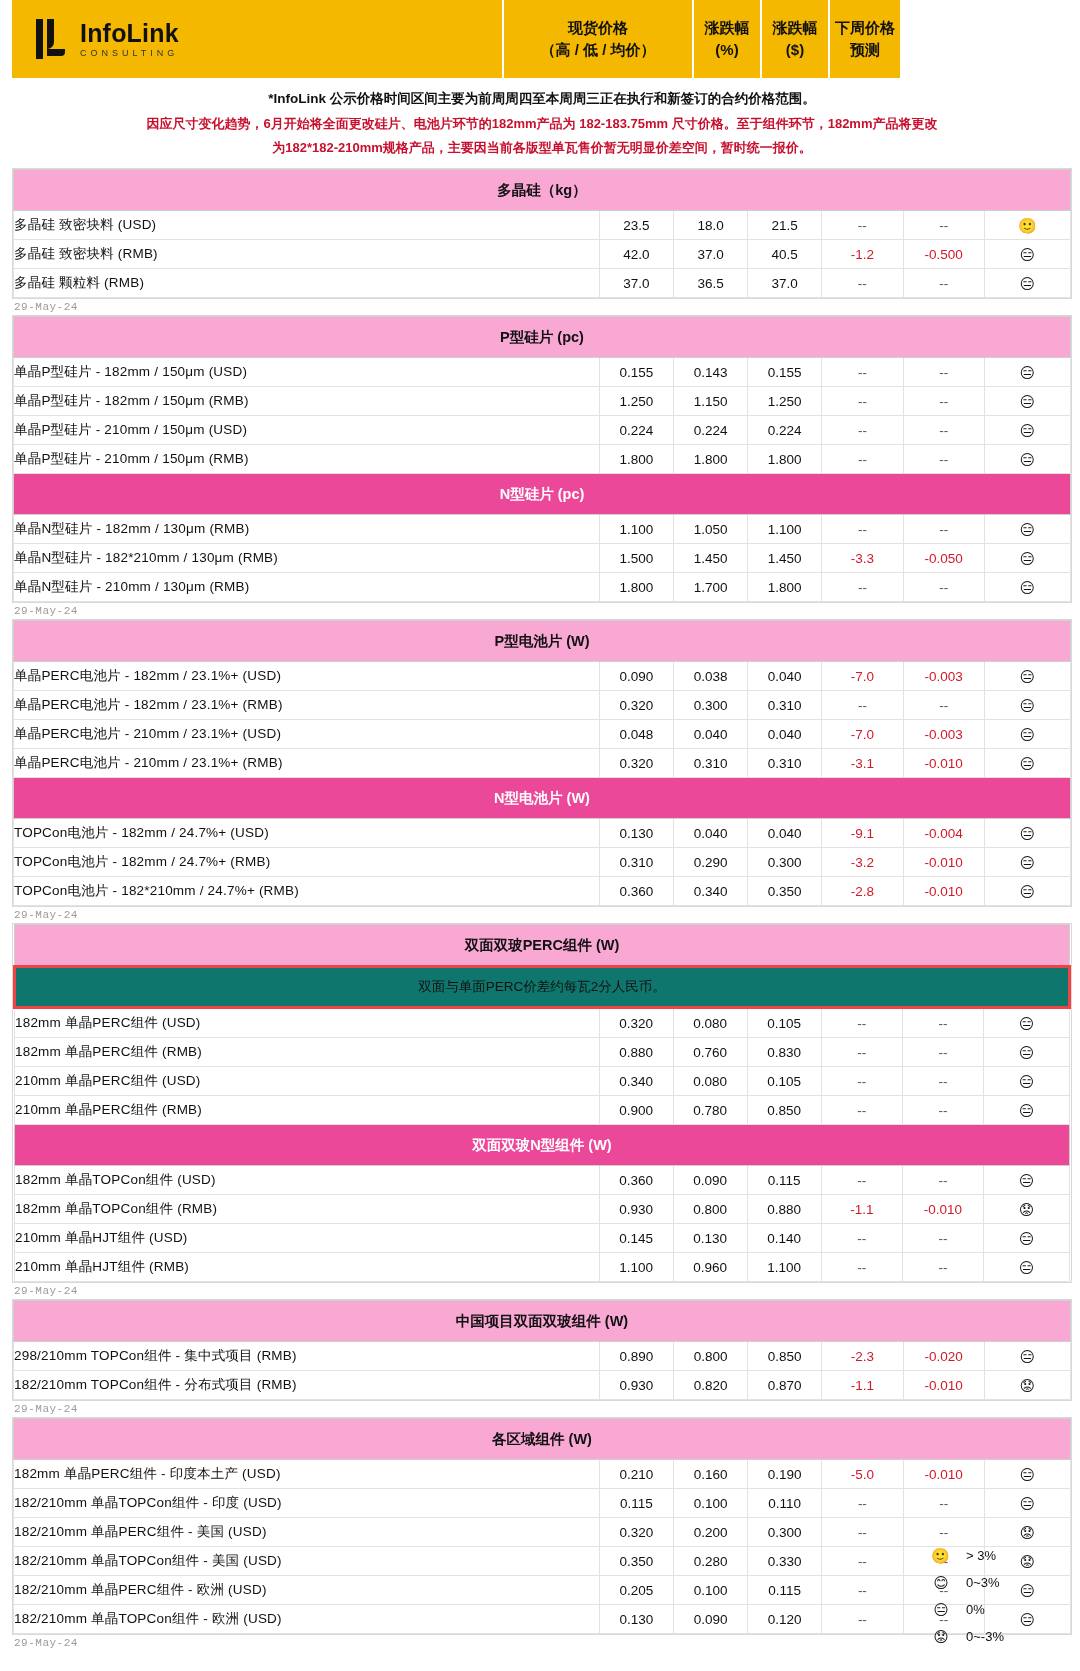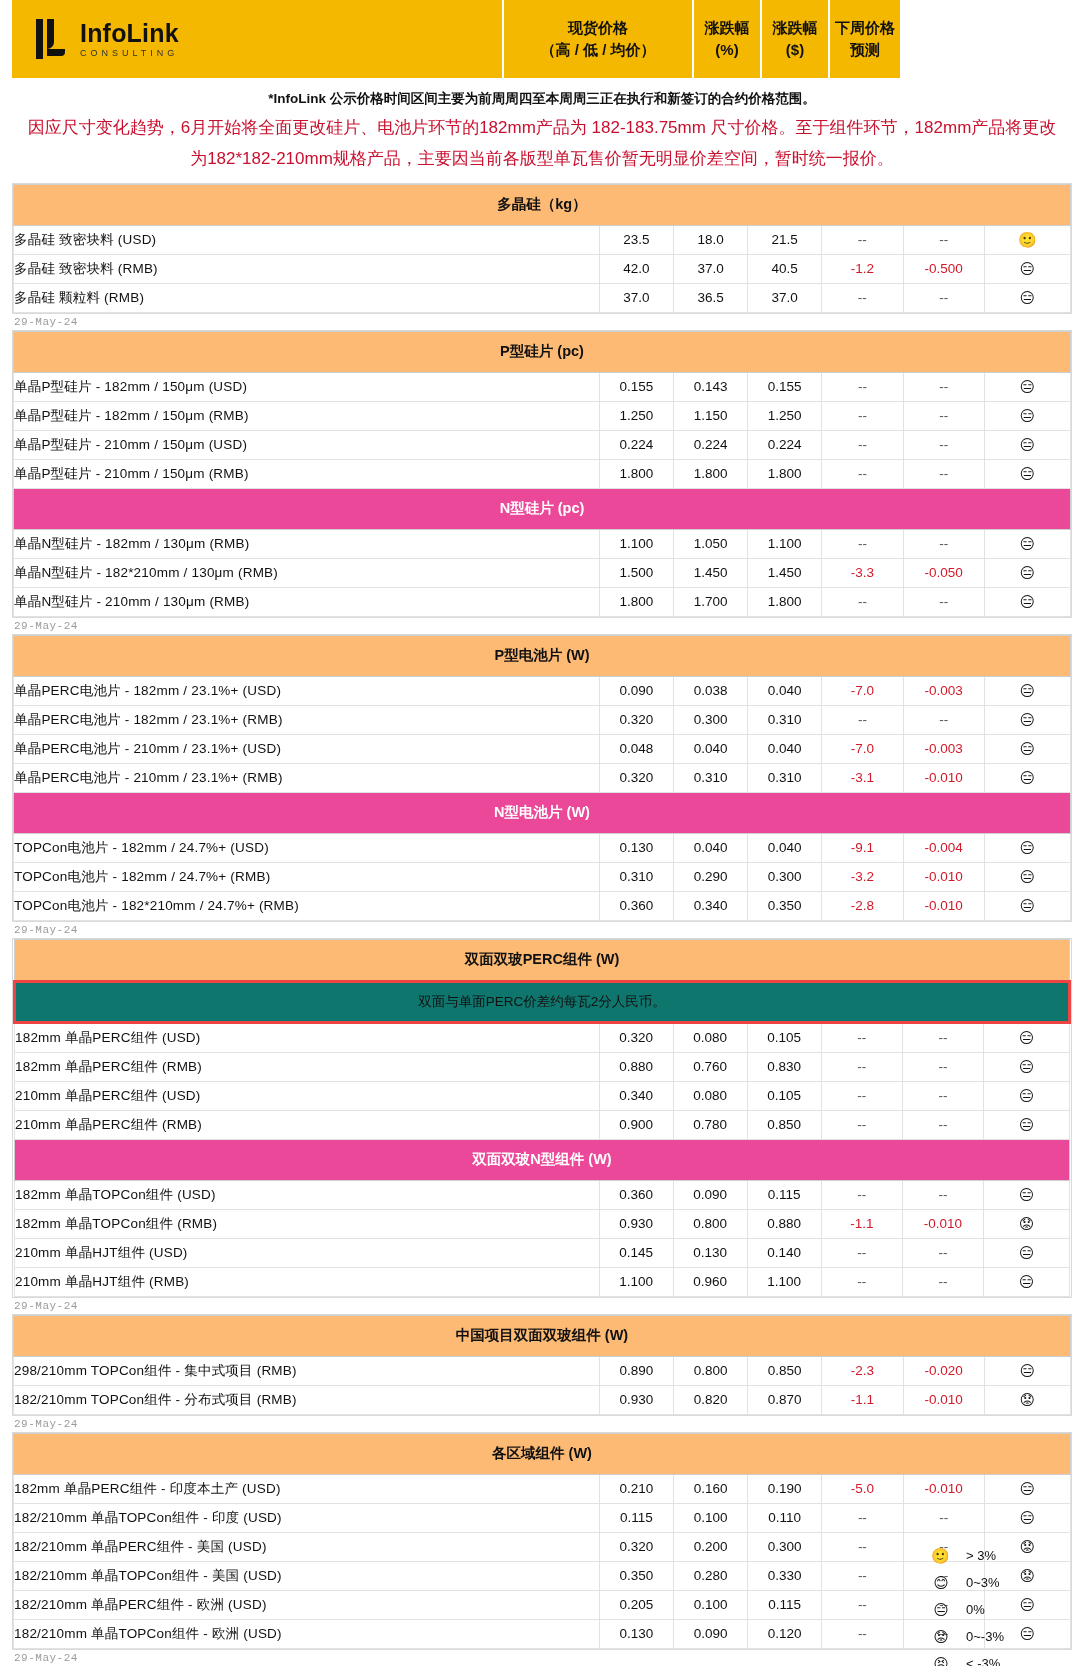--- a/index.html
+++ b/index.html
@@ -43,39 +43,39 @@
   .hcell.pct{width:68px;}
   .hcell.usd{width:68px;}
   .hcell.fc{width:72px;}
 
   
   .notes{
     margin:9px 8px 8px 12px;
     text-align:center;line-height:1.85;
   }
   .note1{font-size:13.5px;font-weight:bold;color:#111;}
-  .note2{font-size:17px;font-weight:normal;color:#c8102e;}
+  .note2{font-size:13px;font-weight:bold;color:#c8102e;}
 
   
   .block{margin:0 8px 0 12px;border:1px solid #d9d9d9;box-sizing:border-box;}
   .spacer{height:16px;position:relative;}
   .stamp{
     position:absolute;left:14px;top:2px;
     font-size:11px;color:#9b9b9b;letter-spacing:.5px;
     font-family:"Liberation Mono","DejaVu Sans Mono",monospace;
   }
   table{border-collapse:collapse;width:100%;table-layout:fixed;}
   col.c-name{width:490px;}
   col.c-v{width:62px;}
   col.c-pct{width:68px;}
   col.c-usd{width:68px;}
   col.c-fc{width:72px;}
 
   .sec-head td{
-    background:#fdba74;color:#111;font-weight:bold;font-size:14.5px;
+    background:#f9a8d4;color:#111;font-weight:bold;font-size:14.5px;
     text-align:center;padding:7px 0;border:1px solid #cfcfcf;
   }
   .sec-head.dark td{background:#ec4899;color:#ffffff;}
   .sub-note td{
     background:#0f766e;color:#111;font-size:13.5px;text-align:center;
     padding:6px 0;border:3px solid #ef4444;
   }
   tbody tr td{
     border:1px solid #e2e2e2;
     height:26px;font-size:13.5px;color:#111;

